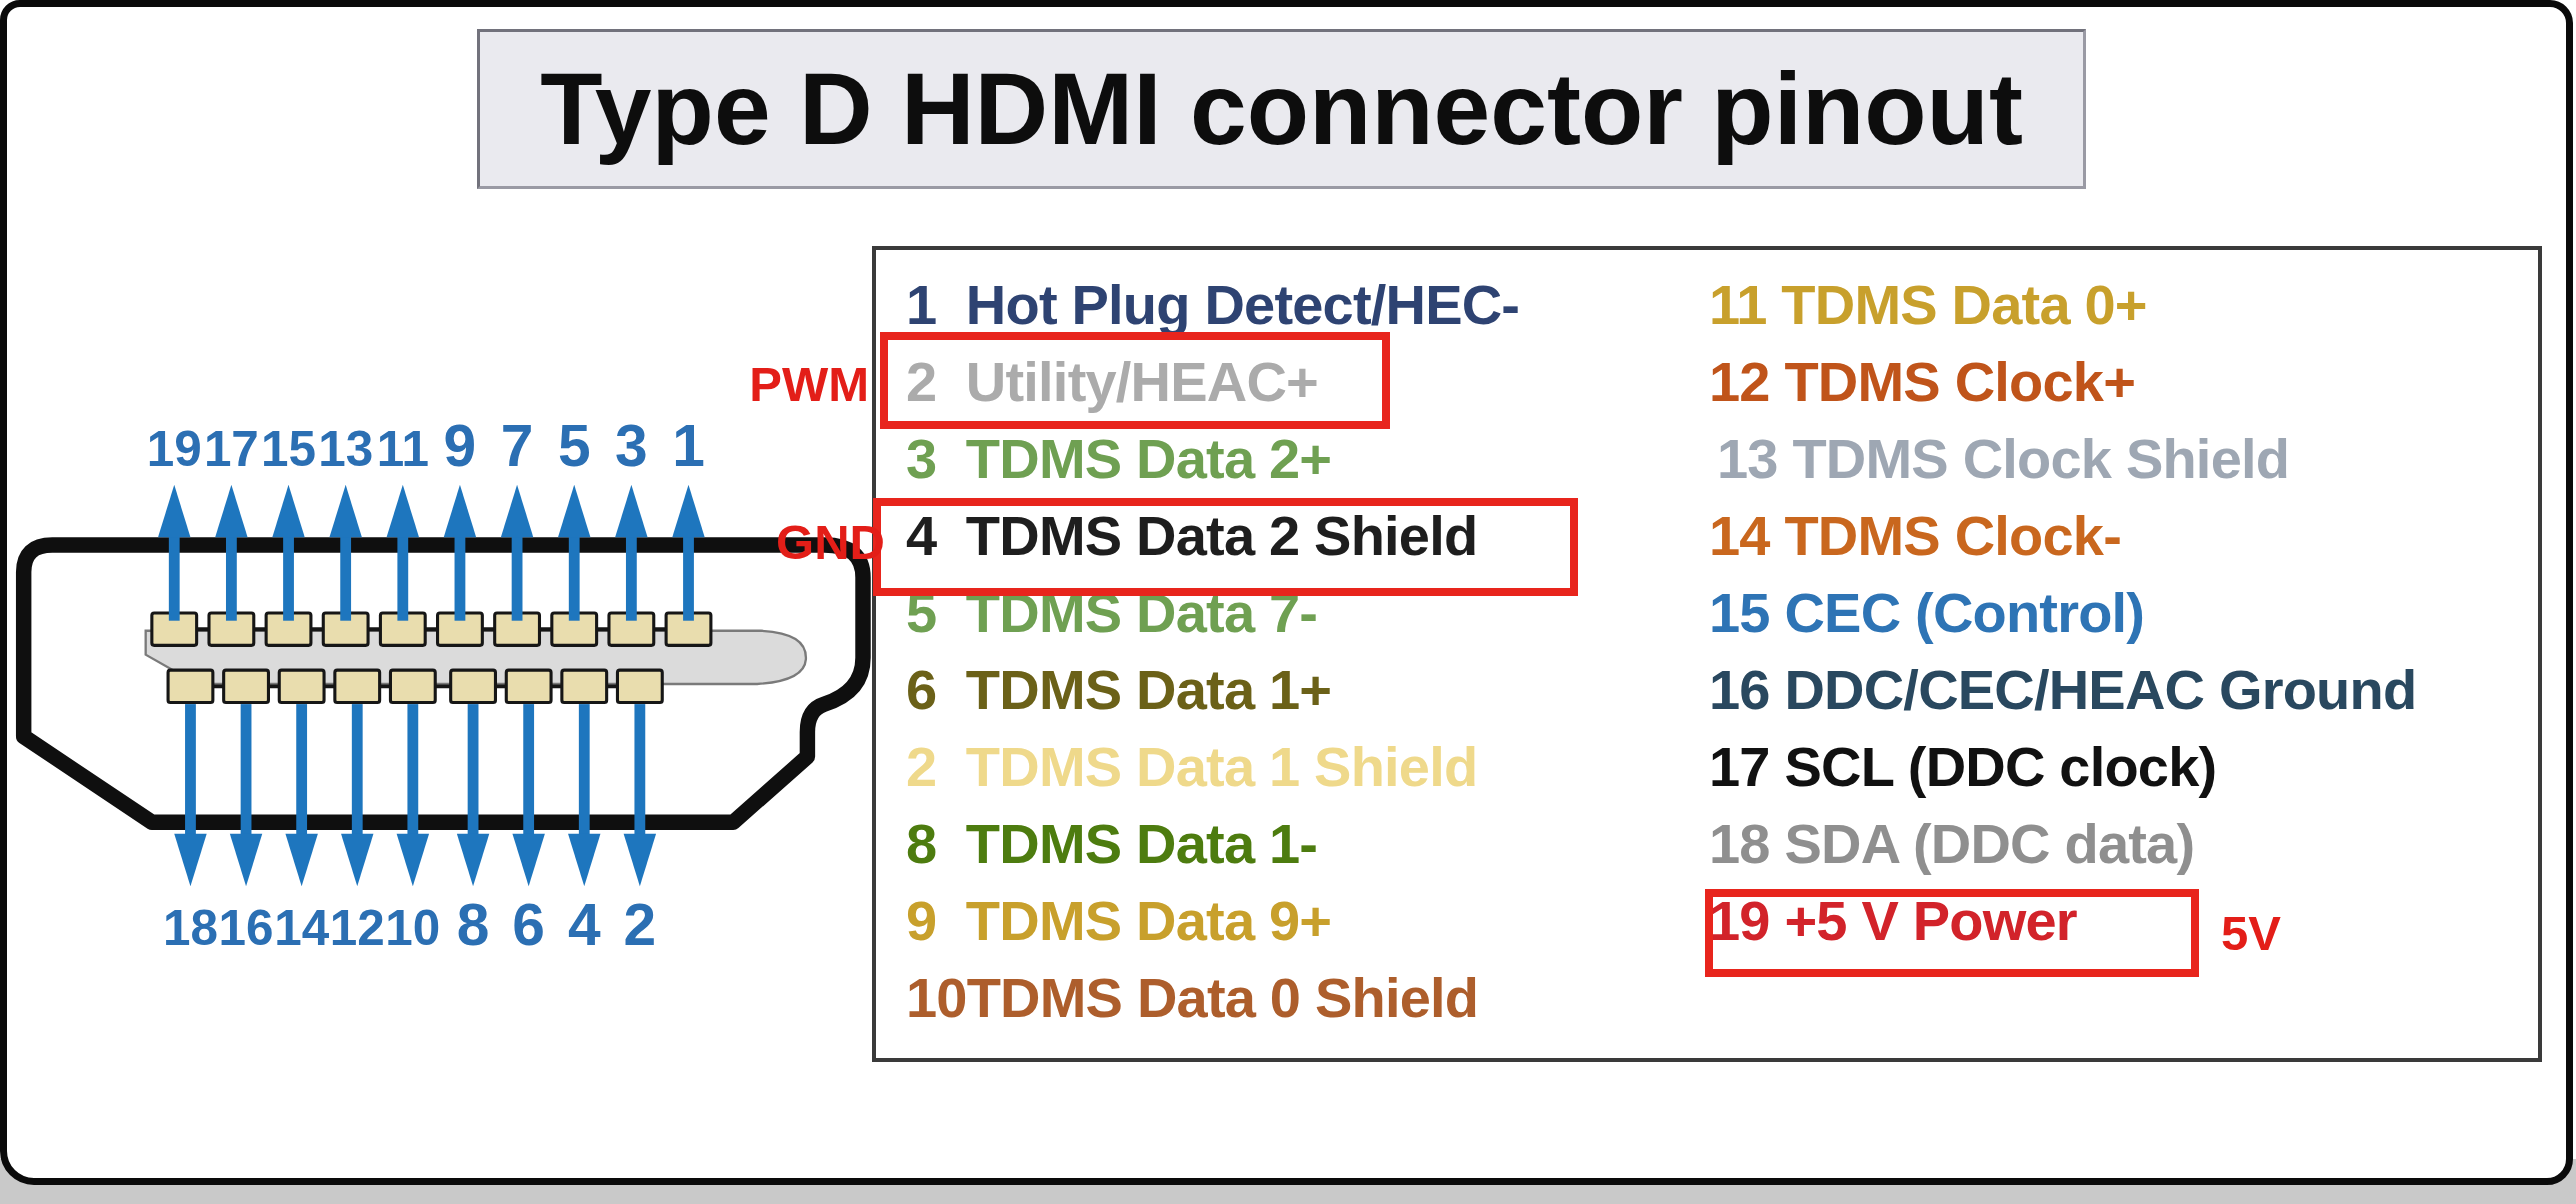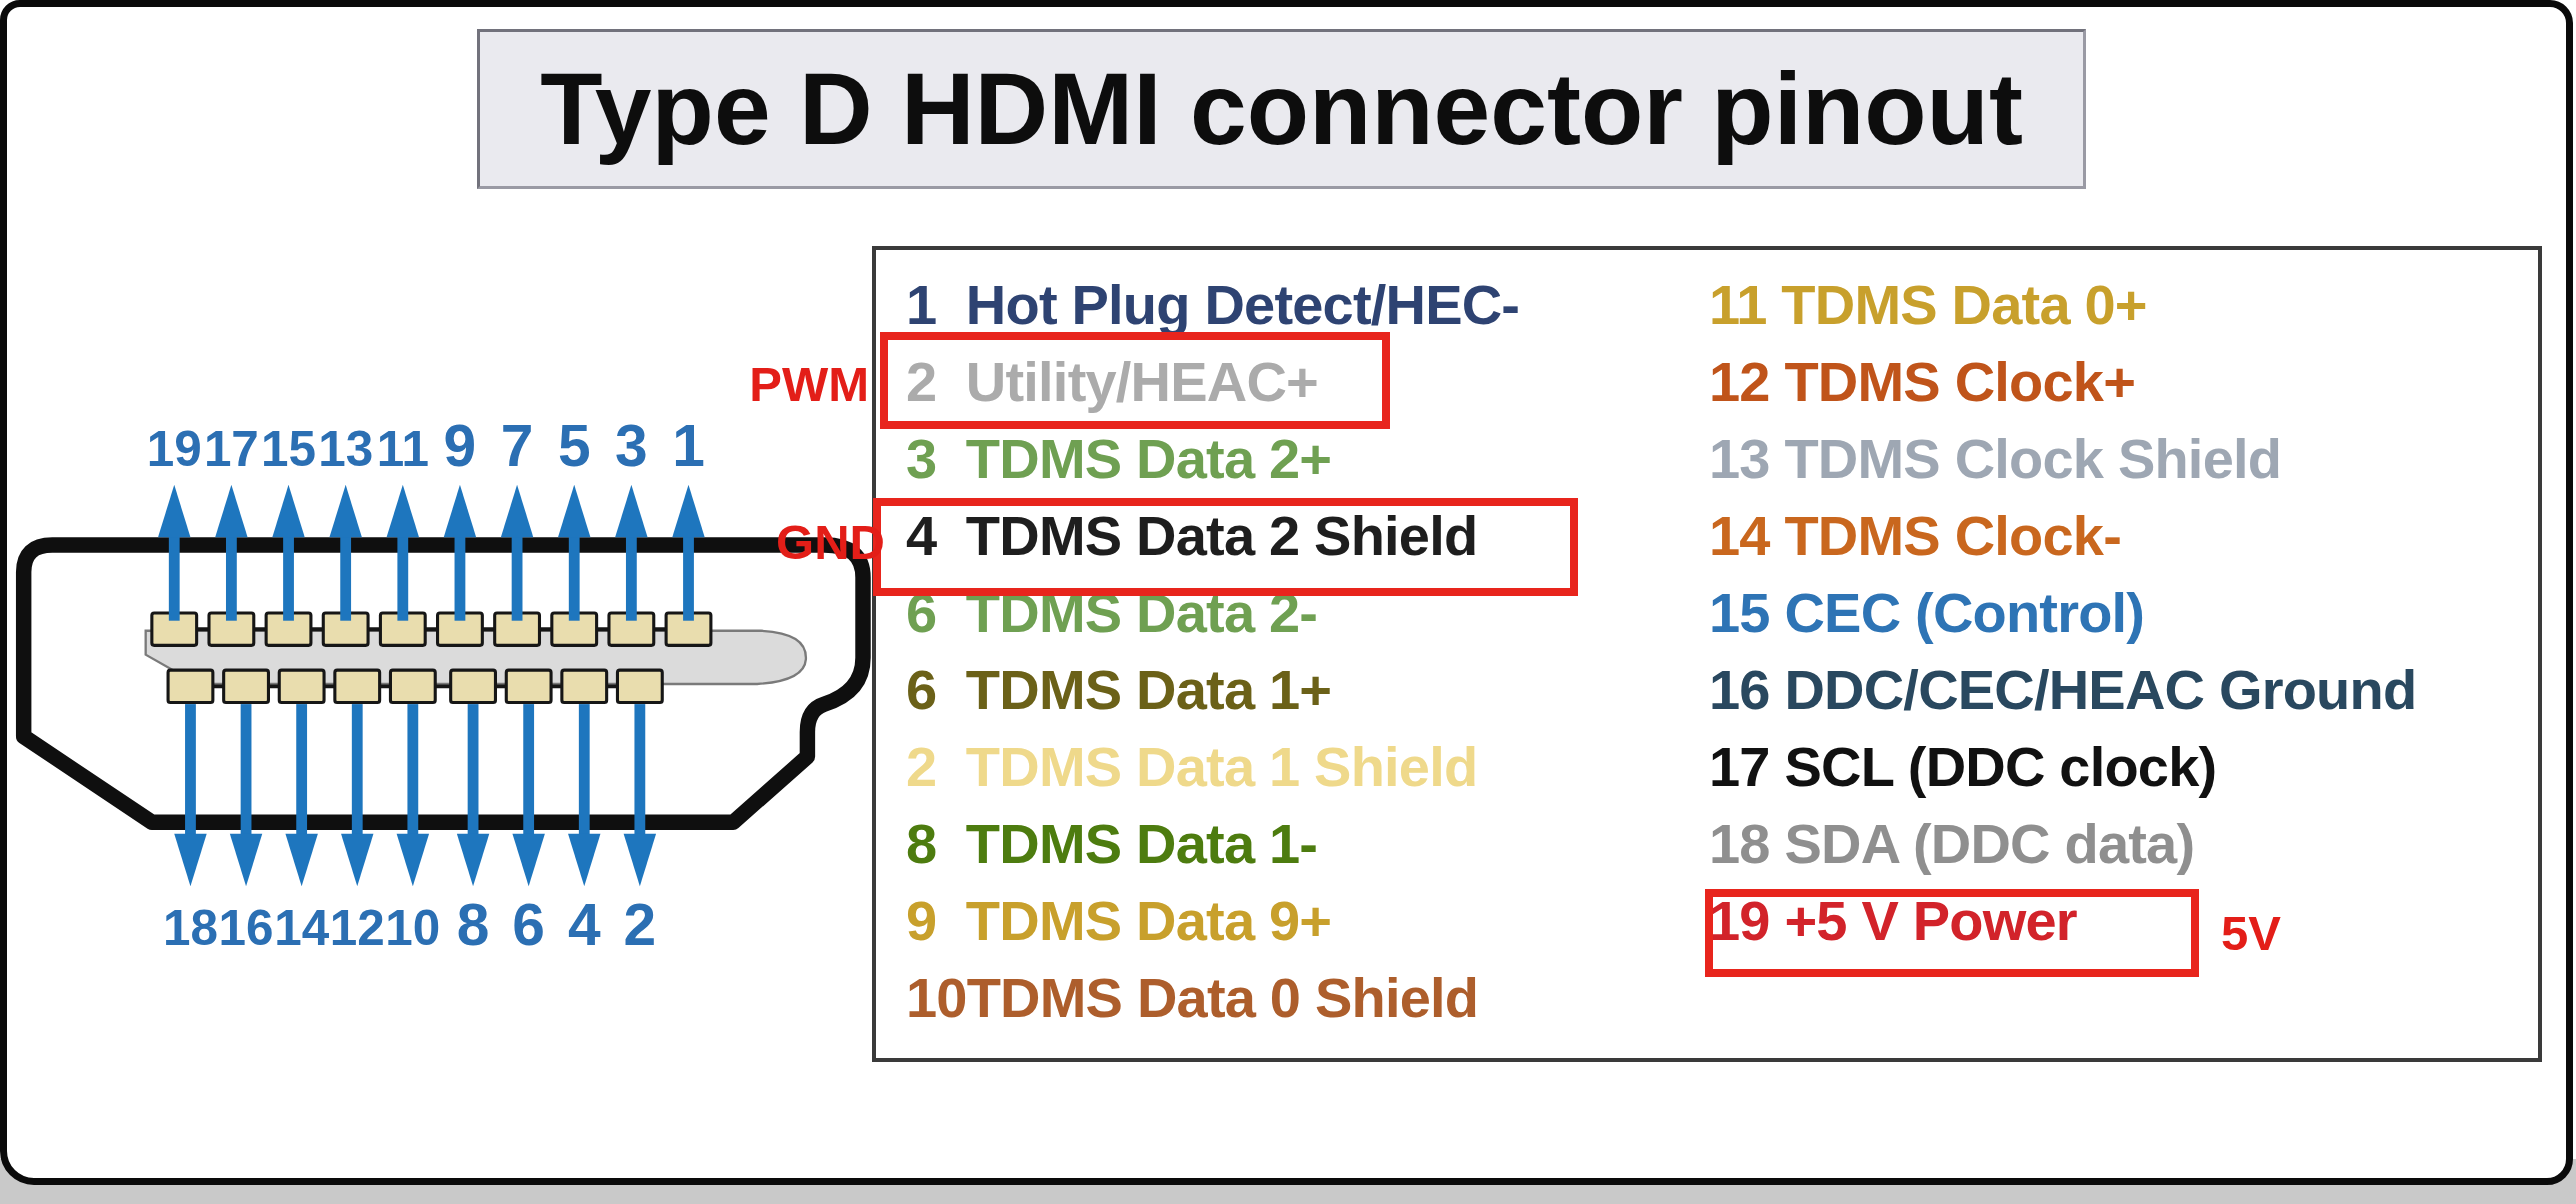--- a/index.html
+++ b/index.html
@@ -175,31 +175,31 @@
         <text x="813" y="768" class="pn">2</text>
       </g>
   </svg>
 
   <div class="pin-list-box"></div>
   <div id="pins-left" class="pins">
       <div class="pin-row" style="color: rgb(46, 67, 114);">1  Hot Plug Detect/HEC-</div>
       <div class="pin-row" style="color: rgb(171, 171, 171);">2  Utility/HEAC+</div>
       <div class="pin-row" style="color: rgb(111, 160, 82);">3  TDMS Data 2+</div>
       <div class="pin-row" style="color: rgb(30, 30, 30);">4  TDMS Data 2 Shield</div>
-      <div class="pin-row" style="color: rgb(111, 160, 82);">6  TDMS Data 2-</div>
+      <div class="pin-row" style="color: rgb(111, 160, 82);">5  TDMS Data 7-</div>
       <div class="pin-row" style="color: rgb(107, 97, 24);">6  TDMS Data 1+</div>
       <div class="pin-row" style="color: rgb(239, 217, 139);">2  TDMS Data 1 Shield</div>
       <div class="pin-row" style="color: #4d7c0f;">8  TDMS Data 1-</div>
       <div class="pin-row" style="color: rgb(200, 160, 44);">9  TDMS Data 9+</div>
       <div class="pin-row" style="color: rgb(173, 94, 44);">10TDMS Data 0 Shield</div>
     </div>
   <div id="pins-right" class="pins">
       <div class="pin-row" style="color: rgb(200, 160, 44);">11 TDMS Data 0+</div>
       <div class="pin-row" style="color: rgb(192, 84, 26);">12 TDMS Clock+</div>
-      <div class="pin-row" style="color: rgb(158, 167, 179);">13 TDMS Clock Shield</div>
+      <div class="pin-row" style="color: rgb(158, 167, 179); margin-left: 8px;">13 TDMS Clock Shield</div>
       <div class="pin-row" style="color: rgb(201, 103, 30);">14 TDMS Clock-</div>
       <div class="pin-row" style="color: rgb(46, 116, 181);">15 CEC (Control)</div>
       <div class="pin-row" style="color: rgb(41, 72, 95);">16 DDC/CEC/HEAC Ground</div>
       <div class="pin-row" style="color: rgb(17, 17, 17);">17 SCL (DDC clock)</div>
       <div class="pin-row" style="color: rgb(143, 143, 143);">18 SDA (DDC data)</div>
       <div class="pin-row" style="color: rgb(210, 35, 42);">19 +5 V Power</div>
     </div>
 
   <div id="hl-box-pin2" class="hl-box"></div>
   <div id="hl-box-pin4" class="hl-box"></div>

